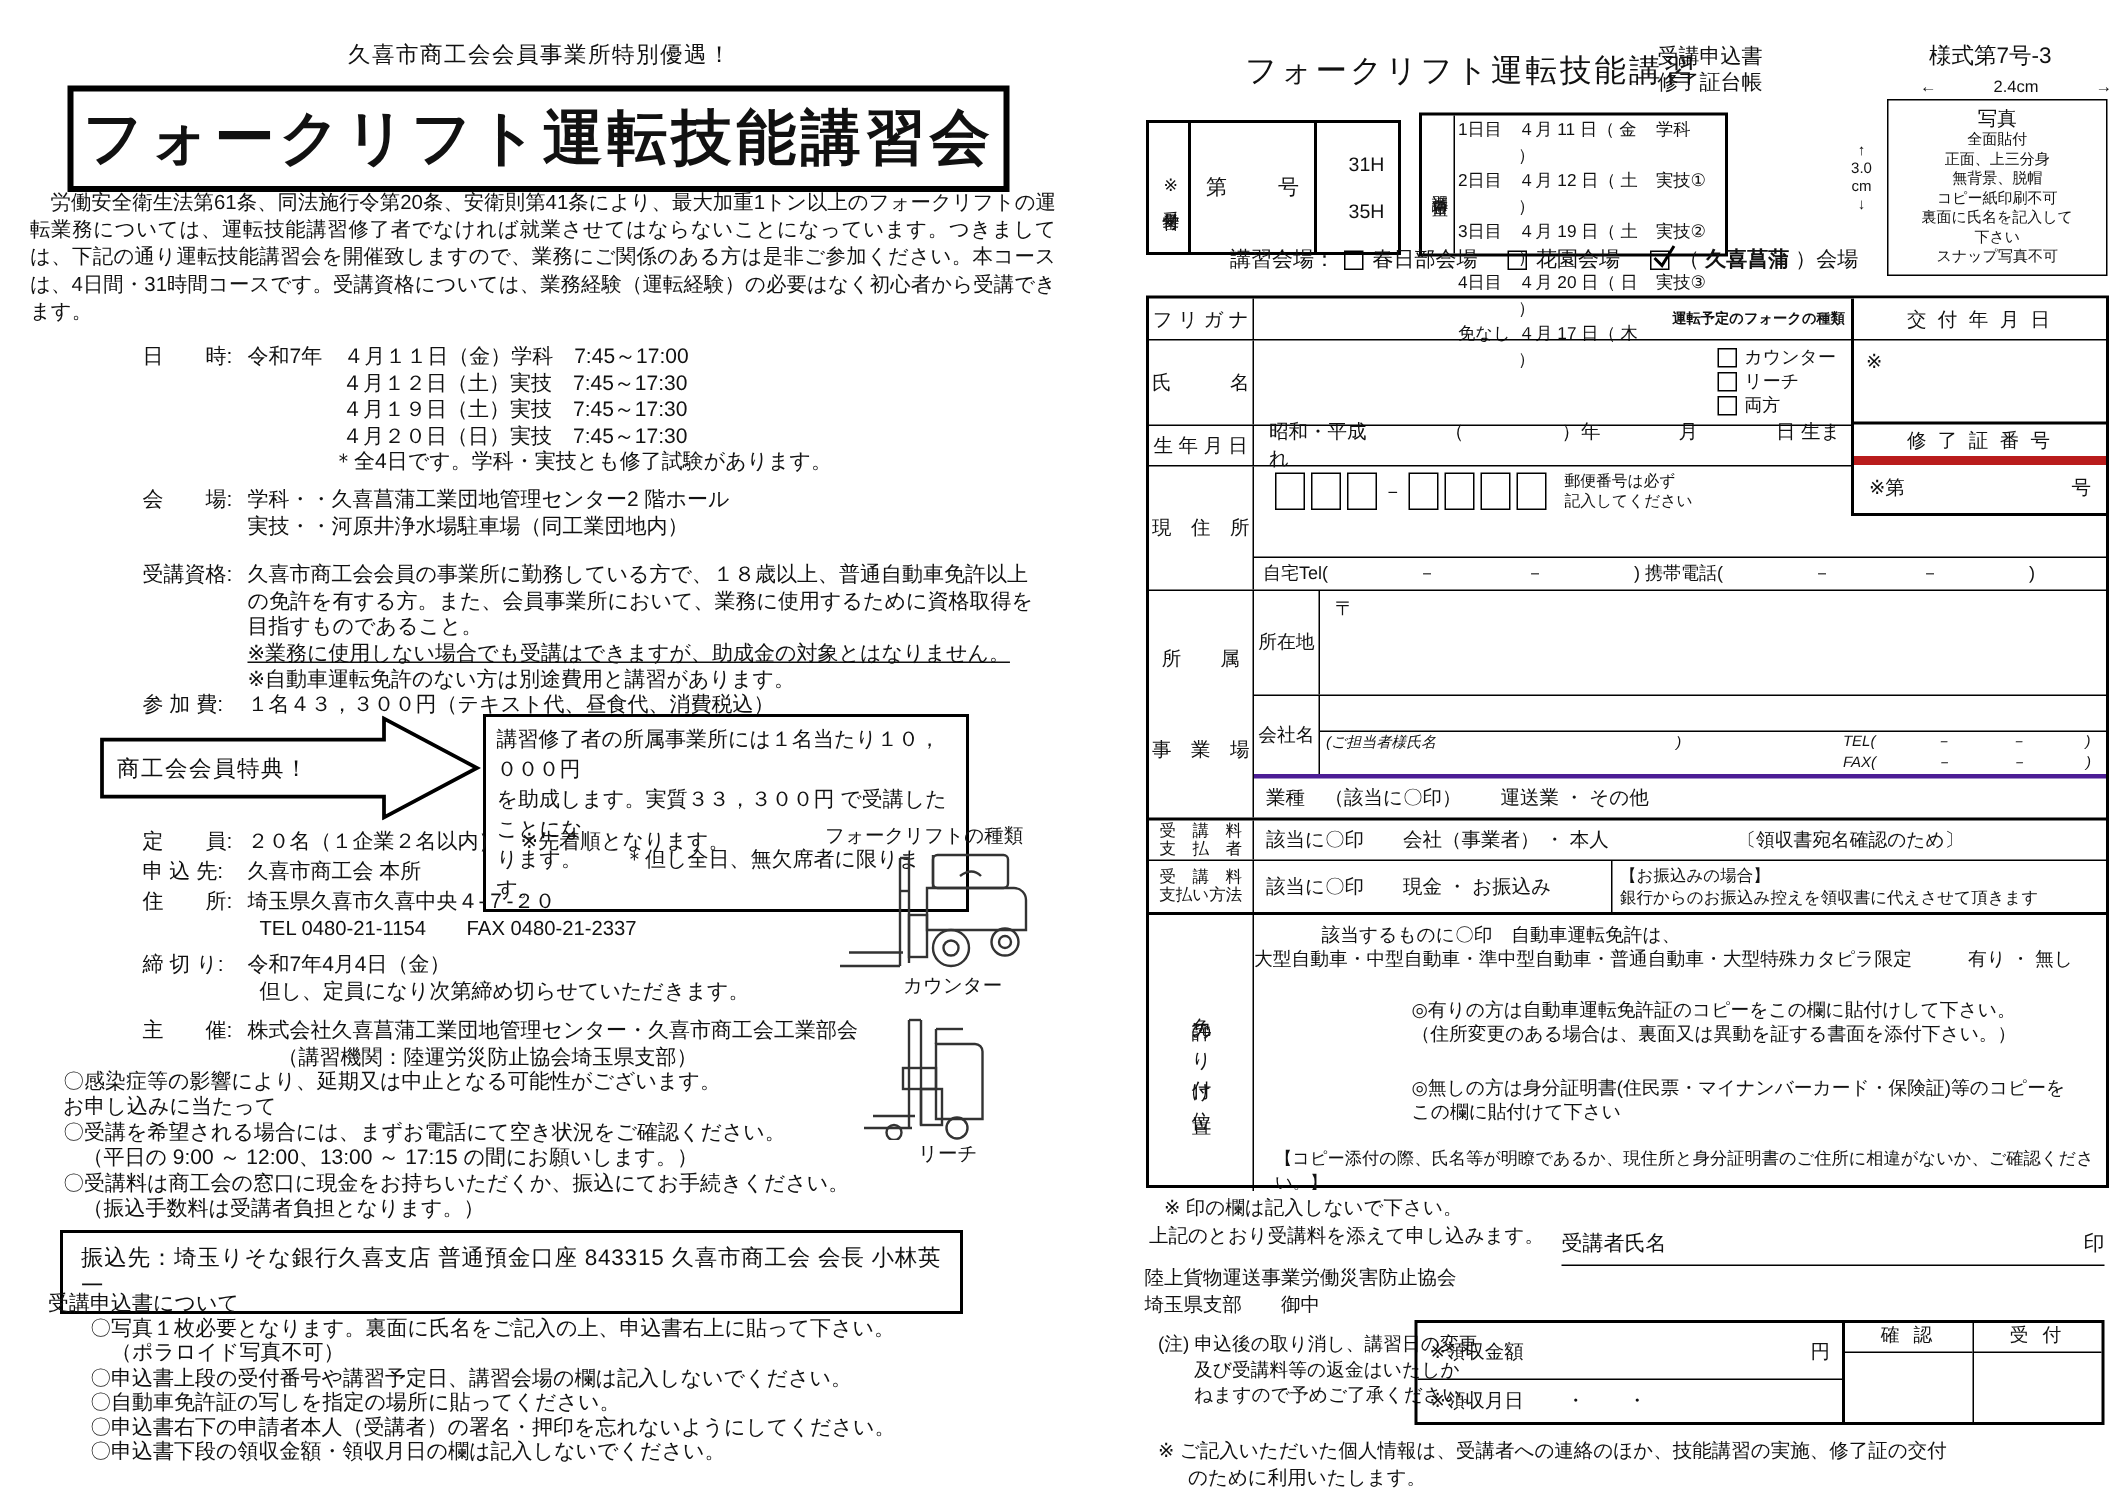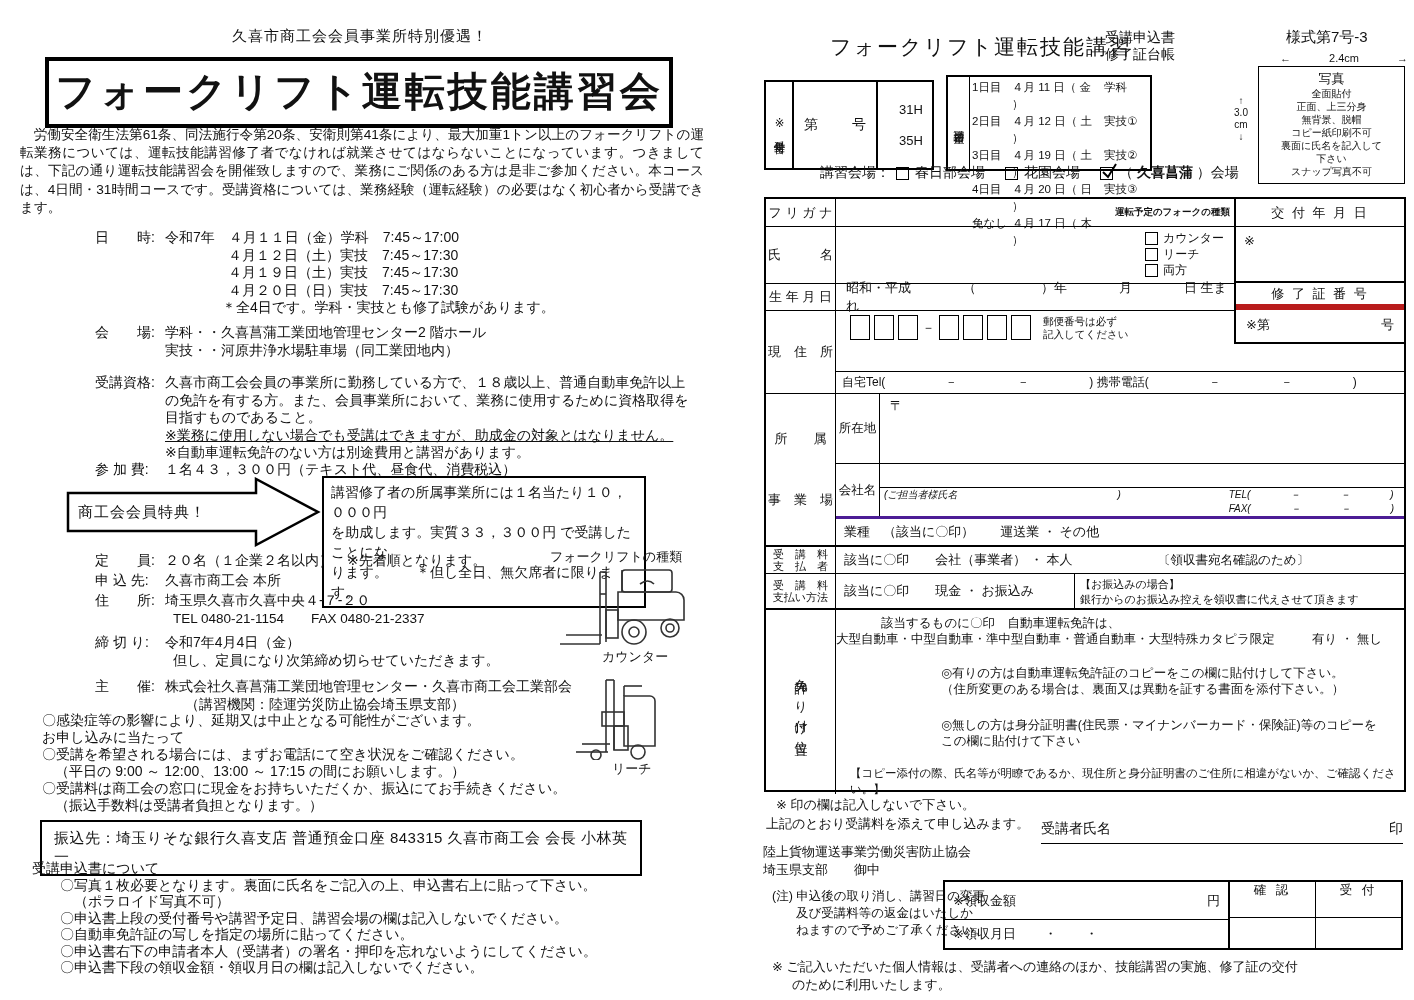--- a/index.html
+++ b/index.html
@@ -75,21 +75,21 @@
   .lic-line { margin-left:45px; }
   .lic-ind { margin-left:105px; }
   .receipt { left:185px; top:880px; width:460px; height:70px; border:2px solid #000; display:flex; font-size:13px; }
   .receipt .ramt { flex:0 0 283px; display:flex; flex-direction:column; }
   .receipt .r1 { flex:0 0 38px; border-bottom:1.5px solid #000; display:flex; align-items:center;
     justify-content:space-between; padding:0 8px; }
   .receipt .r2 { flex:1; display:flex; align-items:center; padding:0 8px; gap:28px; }
   .receipt .rcols { flex:1; border-left:2px solid #000; display:flex; }
   .receipt .rcol { flex:1; display:flex; flex-direction:column; }
   .receipt .rcol + .rcol { border-left:1.5px solid #000; }
-  .receipt .rch { height:36px; border-bottom:1.5px solid #000; text-align:center; font-size:12.5px; letter-spacing:3px; }
+  .receipt .rch { height:20px; border-bottom:1.5px solid #000; text-align:center; font-size:12.5px; letter-spacing:3px; }
   .name-row { left:283px; top:820px; width:362px; display:flex; justify-content:space-between;
     border-bottom:1.5px solid #000; padding-bottom:5px; font-size:14px; }
   .ft { font-size:13px; }
 </style>
 </head>
 <body>
 
 <div id="left-page" class="page">
   <div class="abs top-note">久喜市商工会会員事業所特別優遇！</div>
   <div class="abs title-box">フォークリフト運転技能講習会</div>

